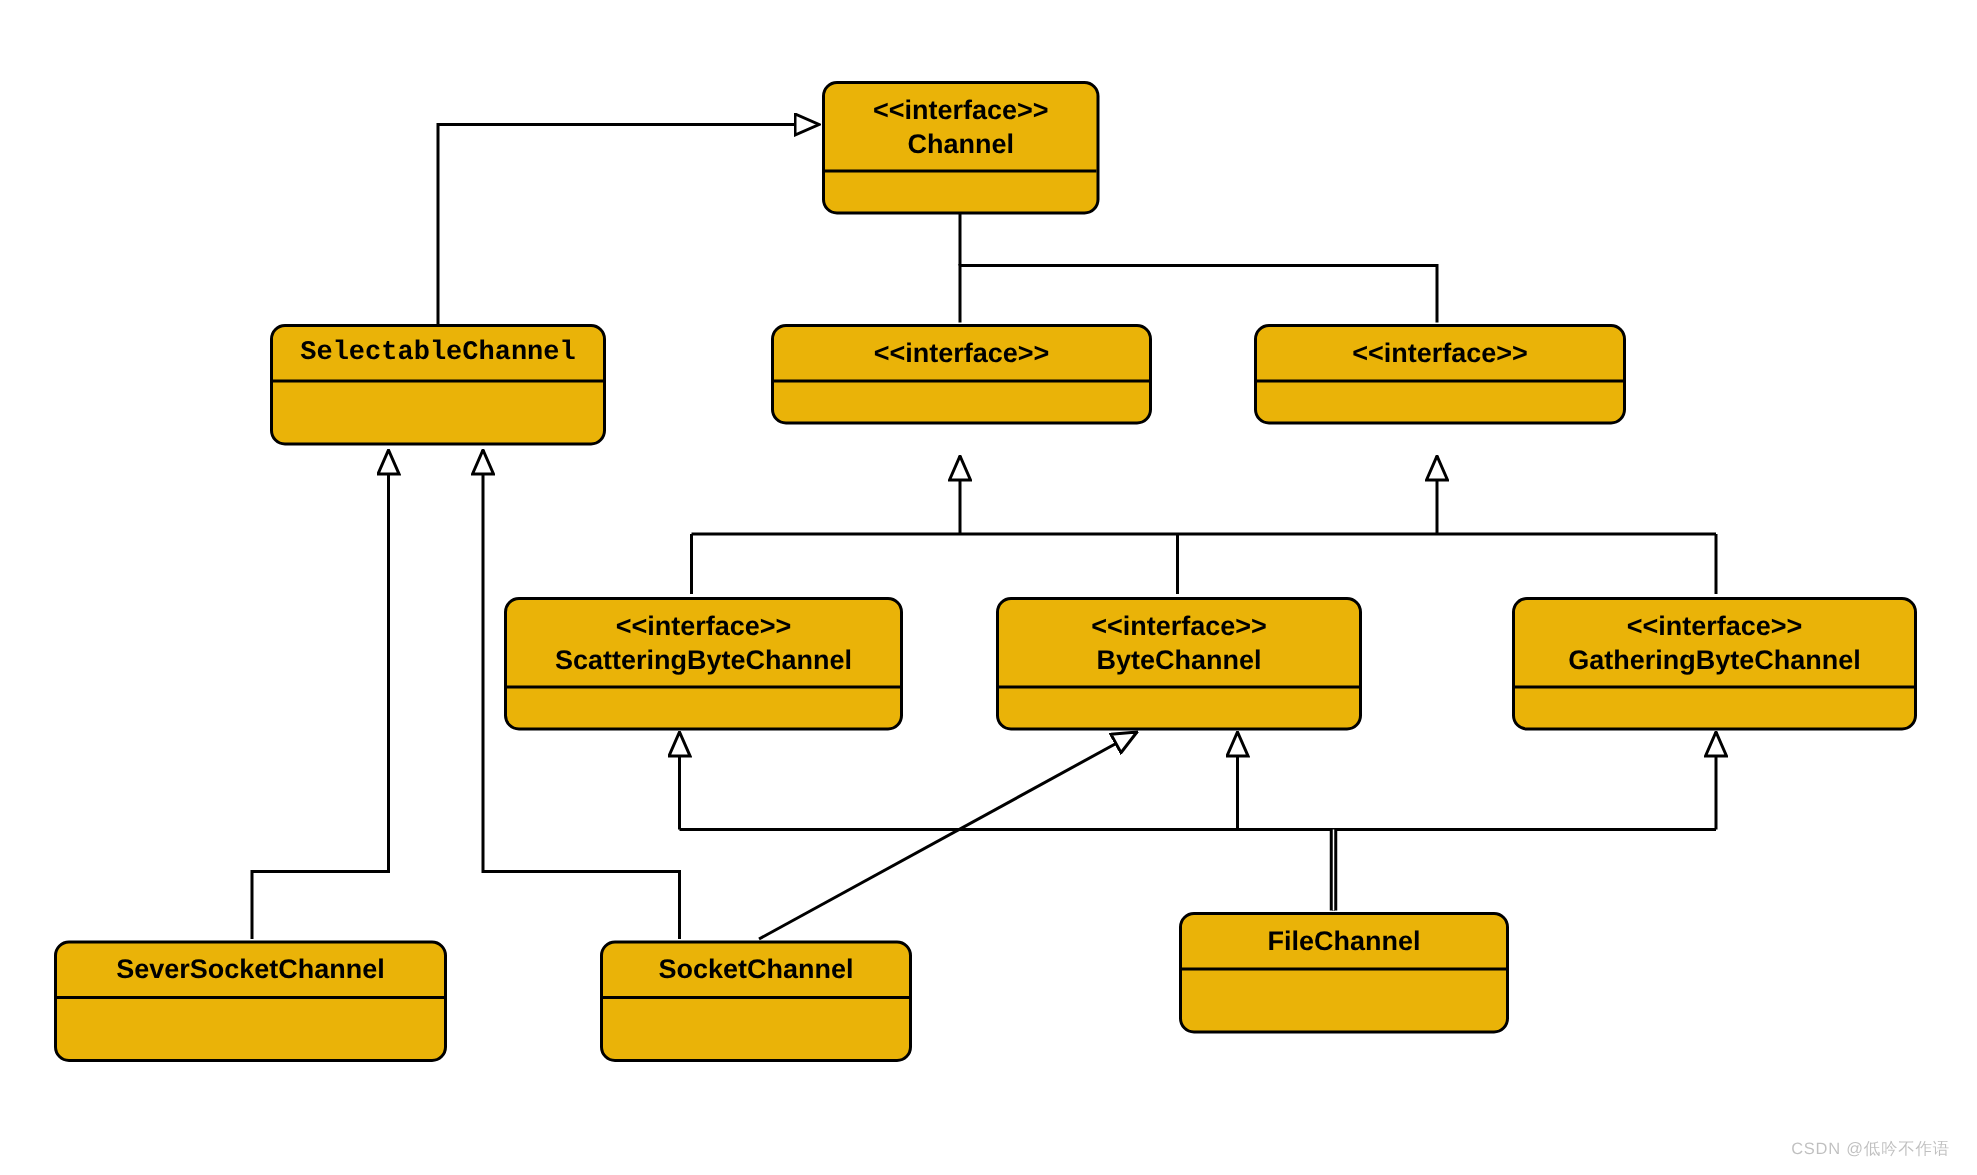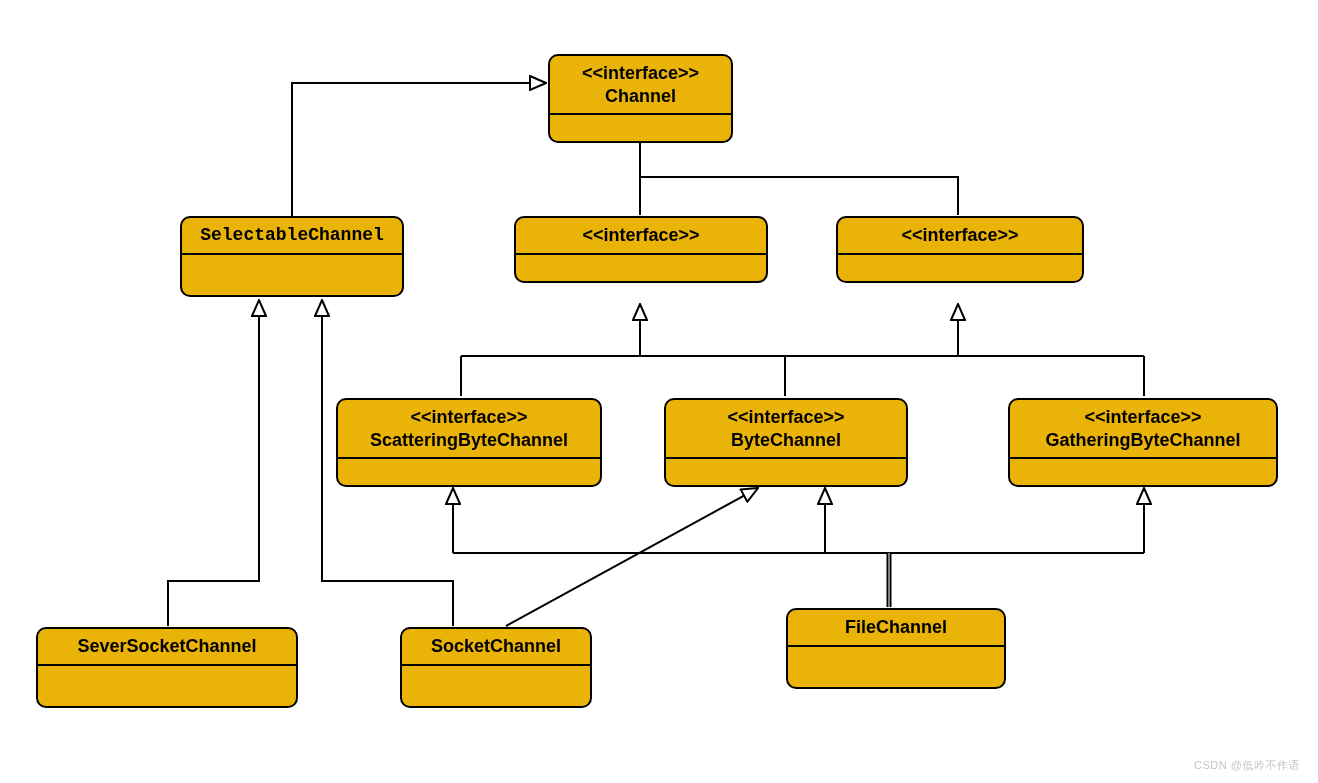--- a/index.html
+++ b/index.html
@@ -143,21 +143,21 @@
   <div class="body"></div>
 </div>
 
 <div class="uml-box" style="left:36px; top:627px; width:262px;">
   <div class="head">
     <div>SeverSocketChannel</div>
   </div>
   <div class="body" style="height:40px;"></div>
 </div>
 
-<div class="uml-box" style="left:400px; top:627px; width:192px;">
+<div class="uml-box" style="left:400px; top:627px; width:208px;">
   <div class="head">
     <div>SocketChannel</div>
   </div>
   <div class="body" style="height:40px;"></div>
 </div>
 
 <div class="uml-box" style="left:786px; top:608px; width:220px;">
   <div class="head">
     <div>FileChannel</div>
   </div>

